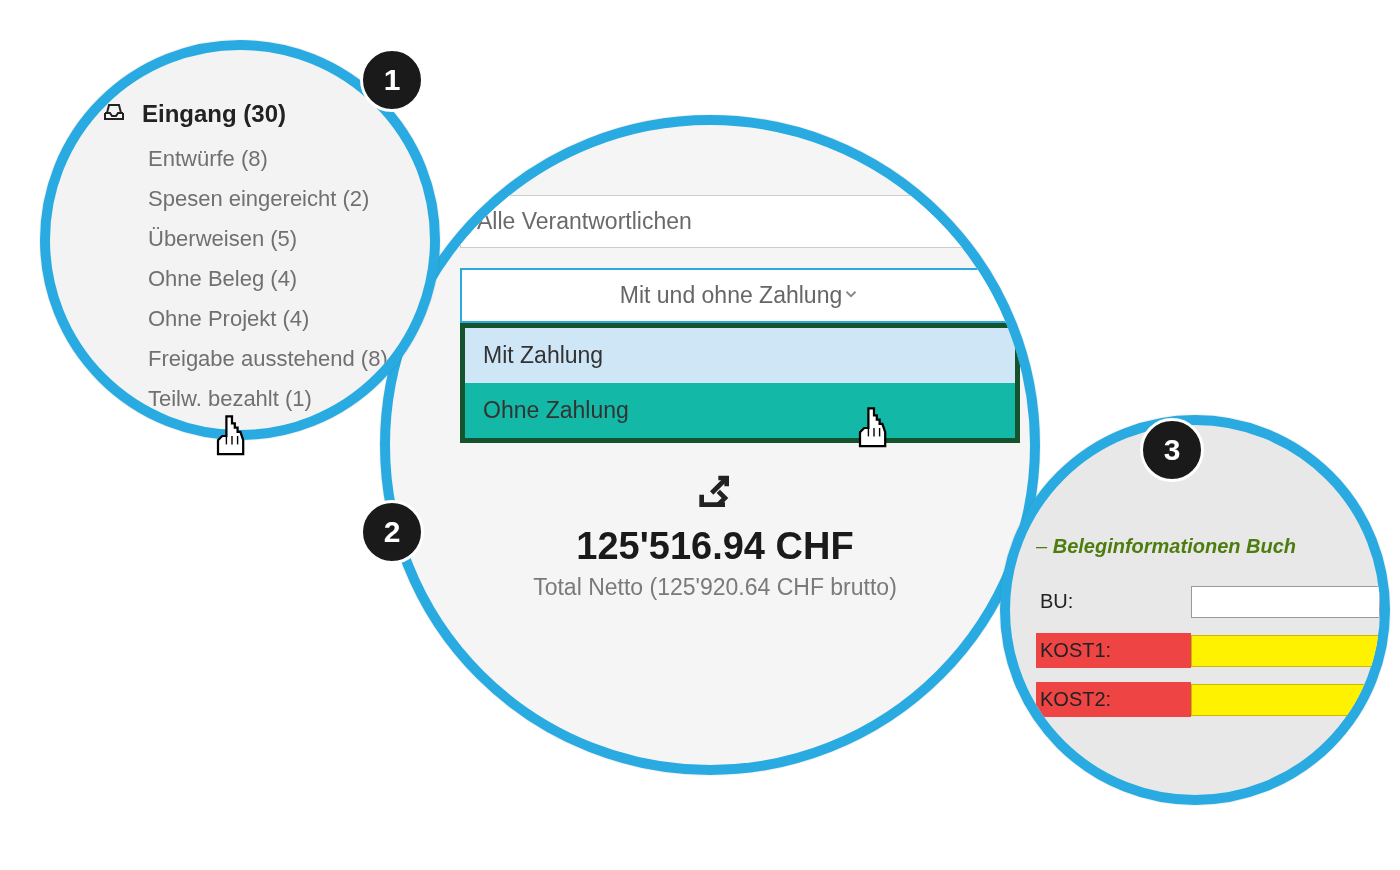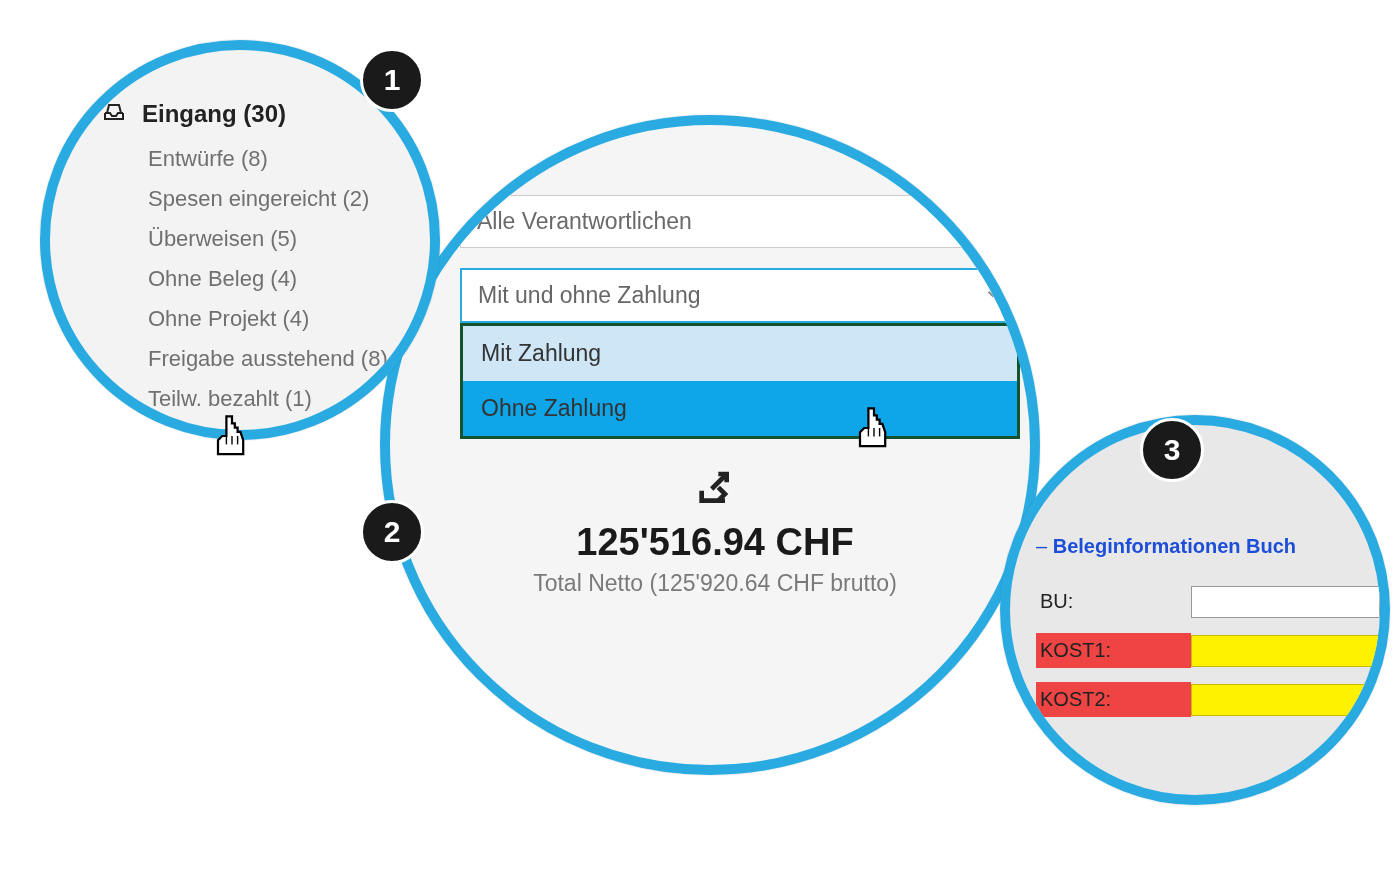--- a/index.html
+++ b/index.html
@@ -19,35 +19,35 @@
   .inbox-row { display: flex; align-items: center; gap: 14px; margin-bottom: 18px; }
   .inbox-title { font-size: 24px; font-weight: 600; color: #222; }
   .tray-icon svg { width: 28px; height: 24px; stroke: #222; fill: none; stroke-width: 2; }
   .sidebar-list { padding-left: 48px; }
   .sidebar-item { font-size: 22px; color: #707070; margin-bottom: 14px; cursor: pointer; }
 
   
   #c2 { left: 380px; top: 115px; width: 660px; height: 660px; background: #f5f5f5; }
   .c2-inner { padding: 70px 60px 0 70px; position: relative; }
   .dd { width: 560px; background: #fff; border: 1px solid #ccc; margin-bottom: 20px; padding: 12px 16px; font-size: 23px; color: #6a6a6a; display: flex; justify-content: space-between; align-items: center; }
-  .dd.active { border: 2px solid #29abe2; color: #666; }
+  .dd.active { border: 2px solid #29abe2; color: #666; justify-content: center; }
   .chev svg { width: 18px; height: 18px; stroke: #888; fill: none; stroke-width: 2.5; }
-  .dd-list { width: 560px; background: #0ea5e9; border: 3px solid #14532d; margin-top: -20px; }
+  .dd-list { width: 560px; background: #14b8a6; border: 5px solid #14532d; margin-top: -20px; }
   .dd-option { padding: 14px 18px; font-size: 23px; color: #333; cursor: pointer; }
   .dd-option.highlight { background: #cfe6f7; }
 
   .total-block { text-align: center; margin-top: 30px; }
   .enter-icon svg { width: 40px; height: 40px; stroke: #222; fill: none; stroke-width: 2.8; }
   .total-main { font-size: 38px; font-weight: 700; color: #1a1a1a; margin-top: 8px; }
   .total-sub { font-size: 23px; color: #7a7a7a; margin-top: 6px; }
 
   
   #c3 { left: 1000px; top: 415px; width: 390px; height: 390px; background: #e8e8e8; }
   .c3-inner { padding: 110px 0 0 26px; font-family: "Helvetica Neue", Arial, sans-serif; }
-  .panel-title { font-size: 20px; font-weight: 700; color: #1d4ed8; margin-bottom: 26px; }
+  .panel-title { font-size: 20px; font-weight: 700; color: #4d7c0f; margin-bottom: 26px; font-style: italic; }
   .panel-title::before { content: "– "; font-weight: 400; }
   .form-row { display: flex; align-items: center; margin-bottom: 14px; padding-right: 0; }
   .form-label { width: 155px; font-size: 20px; color: #222; padding: 6px 4px; }
   .form-input { flex: 1; height: 32px; background: #fff; border: 1px solid #999; }
   .hl .form-label { background: #ef4444; }
   .hl .form-input { background: #fff200; border: 1px solid #cbb800; }
 
   
   .badge {
     position: absolute;

